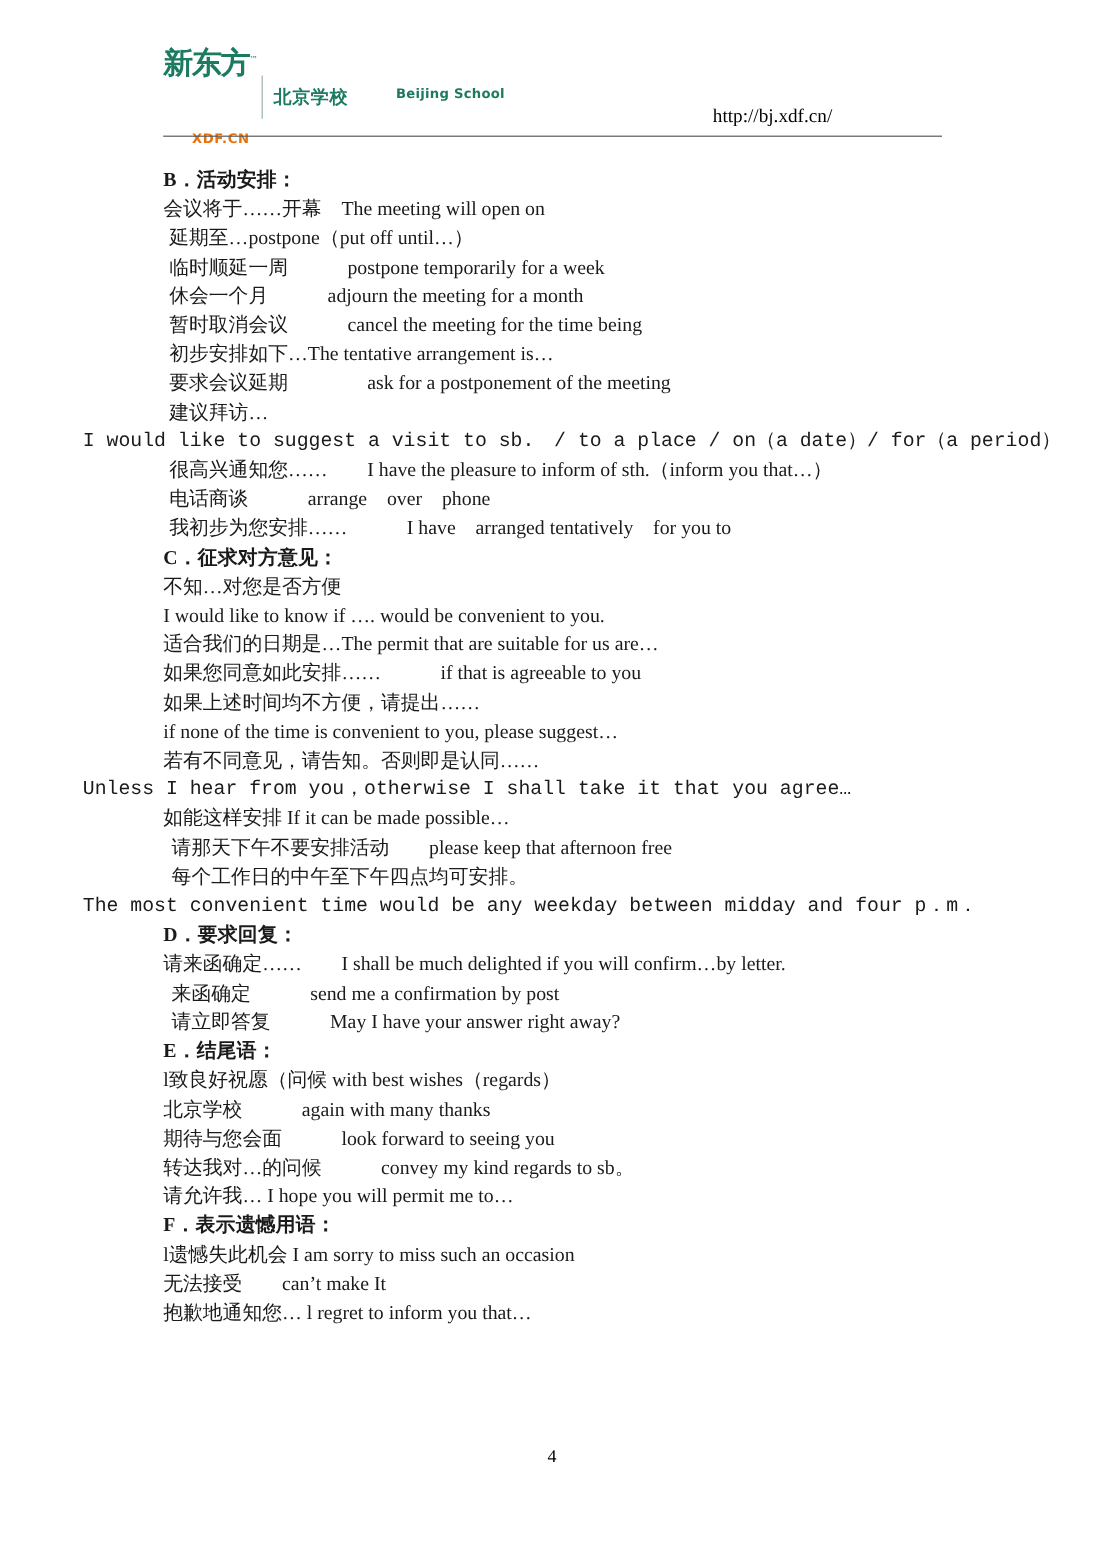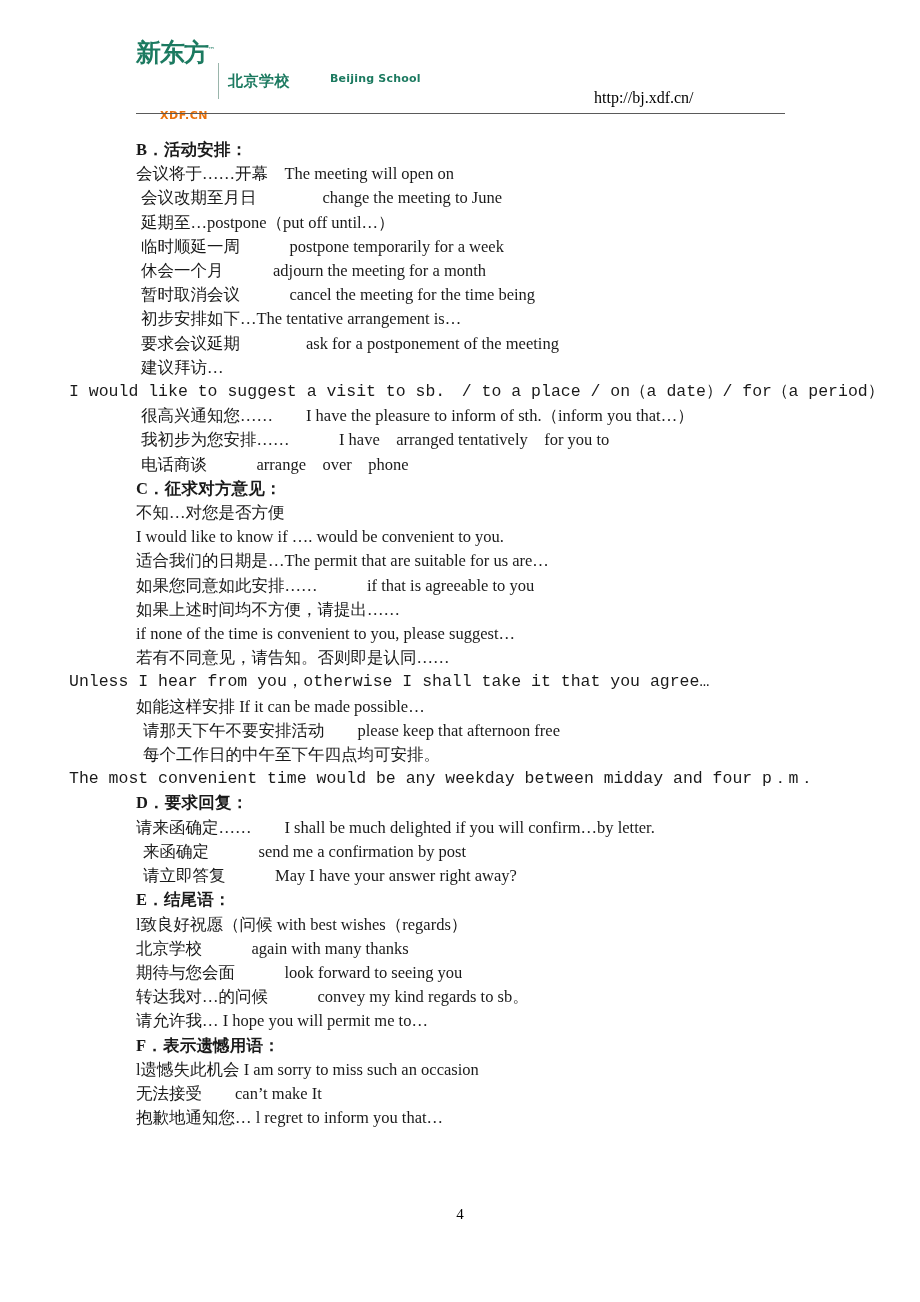--- a/index.html
+++ b/index.html
@@ -166,32 +166,31 @@
       <span class="logo-school-en">Beijing School</span>
     </div>
   </div>
   <div class="header-url">http://bj.xdf.cn/</div>
 </div>
 <div class="header-rule"></div>
 
 <div class="doc">
     <div class="line heading">B．活动安排：</div>
     <div class="line">会议将于……开幕　The meeting will open on</div>
-    <div class="line ind1">会议改期至月日　　　　change the meeting to June</div>
     <div class="line ind1">延期至…postpone（put off until…）</div>
     <div class="line ind1">临时顺延一周　　　postpone temporarily for a week</div>
     <div class="line ind1">休会一个月　　　adjourn the meeting for a month</div>
     <div class="line ind1">暂时取消会议　　　cancel the meeting for the time being</div>
     <div class="line ind1">初步安排如下…The tentative arrangement is…</div>
     <div class="line ind1">要求会议延期　　　　ask for a postponement of the meeting</div>
     <div class="line ind1">建议拜访…</div>
     <div class="line ind3">I would like to suggest a visit to sb.　/ to a place / on（a date）/ for（a period）</div>
     <div class="line ind1">很高兴通知您……　　I have the pleasure to inform of sth.（inform you that…）</div>
+    <div class="line ind1">电话商谈　　　arrange　over　phone</div>
     <div class="line ind1">我初步为您安排……　　　I have　arranged tentatively　for you to</div>
-    <div class="line ind1">电话商谈　　　arrange　over　phone</div>
     <div class="line heading">C．征求对方意见：</div>
     <div class="line">不知…对您是否方便</div>
     <div class="line">I would like to know if …. would be convenient to you.</div>
     <div class="line">适合我们的日期是…The permit that are suitable for us are…</div>
     <div class="line">如果您同意如此安排……　　　if that is agreeable to you</div>
     <div class="line">如果上述时间均不方便，请提出……</div>
     <div class="line">if none of the time is convenient to you, please suggest…</div>
     <div class="line">若有不同意见，请告知。否则即是认同……</div>
     <div class="line ind3">Unless I hear from you，otherwise I shall take it that you agree…</div>
     <div class="line">如能这样安排 If it can be made possible…</div>

